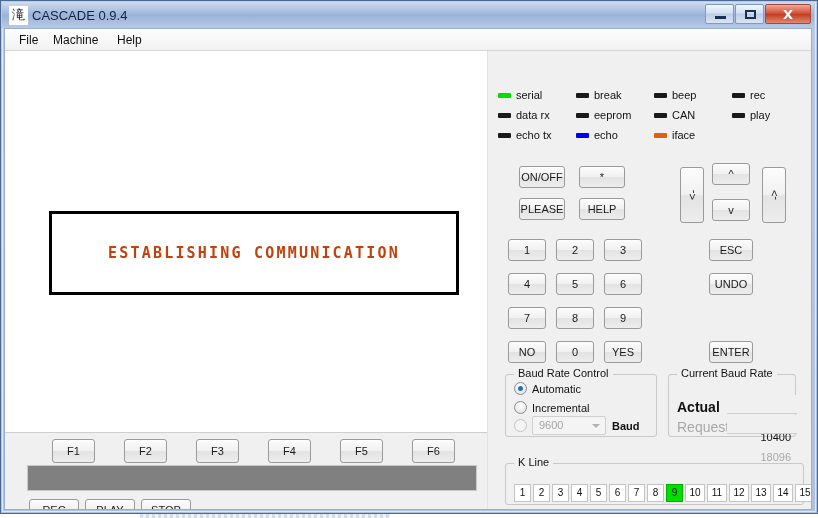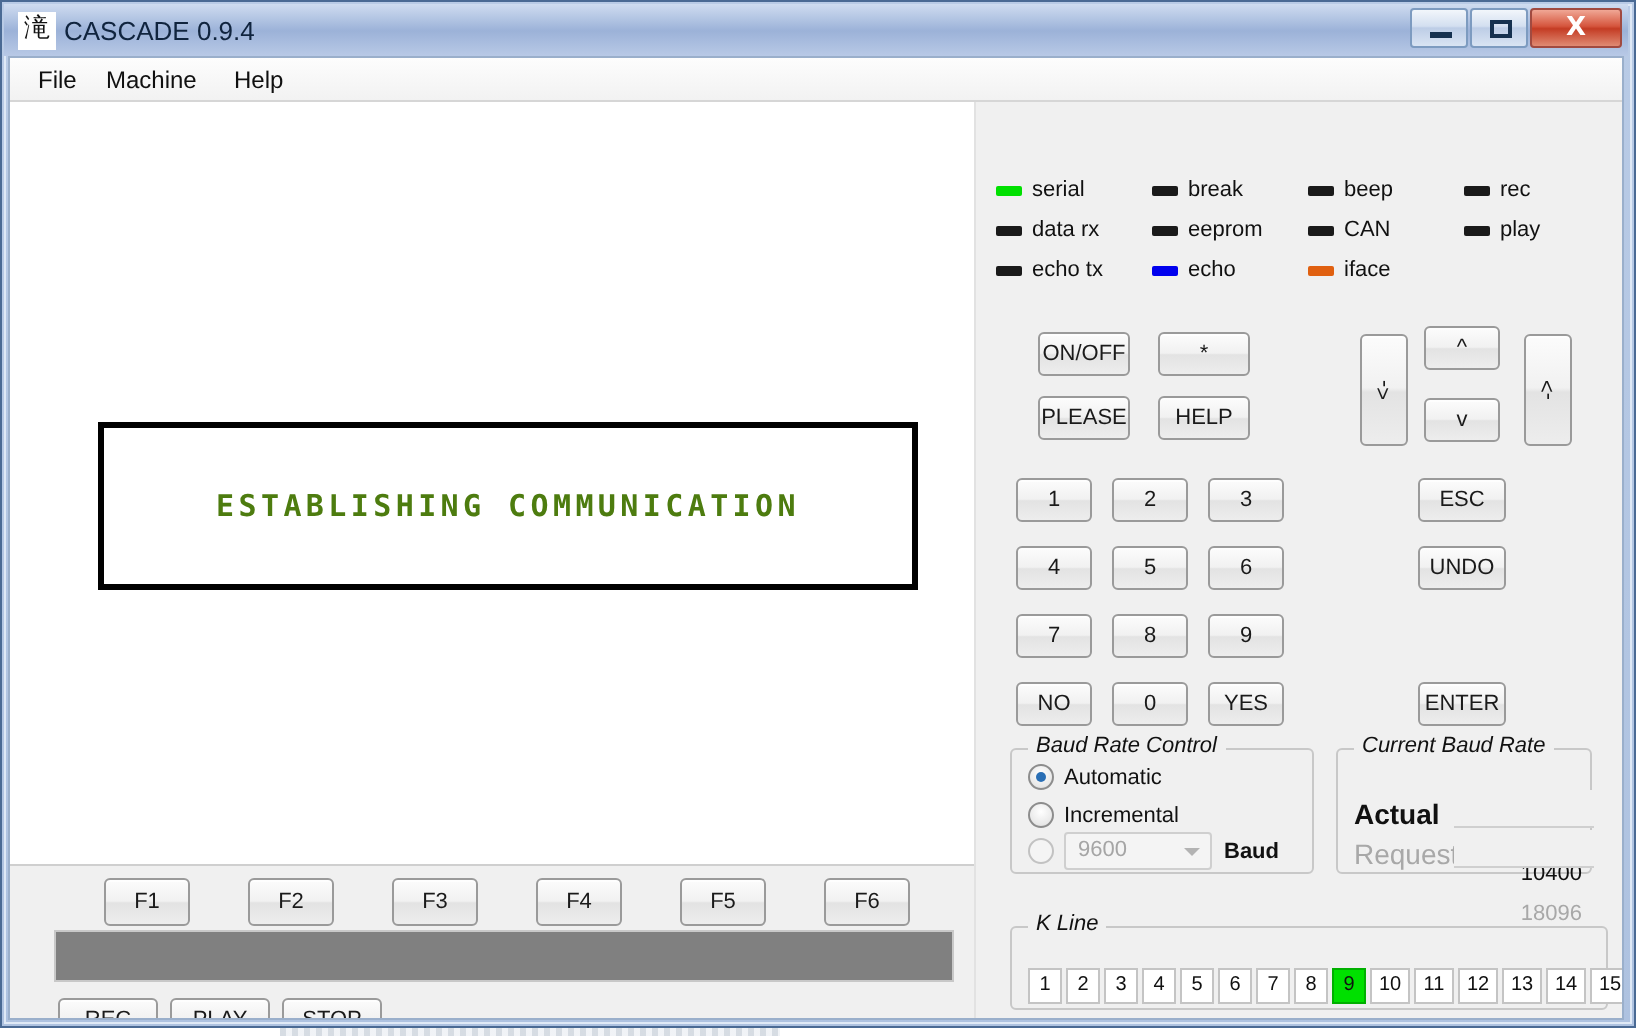--- a/index.html
+++ b/index.html
@@ -86,21 +86,21 @@
     position:absolute;left:0;top:22px;width:482px;height:381px;
     background:#ffffff;
   }
   .lcd{
     position:absolute;left:44px;top:160px;width:410px;height:84px;
     border:3px solid #000;background:#fff;box-sizing:border-box;
     display:flex;flex-direction:column;justify-content:center;align-items:center;
   }
   .lcd-line{
     font-family:"DejaVu Sans Mono","Liberation Mono",monospace;
-    font-size:15px;font-weight:bold;letter-spacing:2.2px;color:#4d7c0f;
+    font-size:15px;font-weight:bold;letter-spacing:2.2px;color:#c2410c;
     text-align:center;line-height:30px;white-space:pre;
   }
   
   .bottombar{
     position:absolute;left:0;top:403px;width:482px;height:78px;
     background:#f0f0f0;border-top:1px solid #cfcfcf;box-sizing:border-box;
   }
   .fkeys{position:absolute;left:0;top:6px;width:482px;height:22px;}
   .btn{
     position:absolute;box-sizing:border-box;
@@ -159,21 +159,21 @@
   .kud{width:38px;height:22px;}
   .kfn{width:44px;height:22px;}
   .rot{transform:rotate(-90deg);display:block;}
   
   .group{
     position:absolute;border:1px solid #c8c8c8;border-radius:3px;
     box-sizing:border-box;background:transparent;
   }
   .group-title{
     position:absolute;top:-8px;left:8px;background:#f0f0f0;
-    padding:0 4px;font-size:11px;color:#111;white-space:nowrap;font-style:italic;
+    padding:0 4px;font-size:11px;color:#111;white-space:nowrap;
   }
   .radio{
     position:absolute;width:13px;height:13px;border-radius:50%;
     border:1px solid #8d8d8d;box-sizing:border-box;
     background:radial-gradient(circle at 50% 35%,#ffffff 0%,#e8e8e8 70%,#d2d2d2 100%);
   }
   .radio.on:after{
     content:"";position:absolute;left:3px;top:3px;width:5px;height:5px;
     border-radius:50%;background:#2a6fb5;
   }

